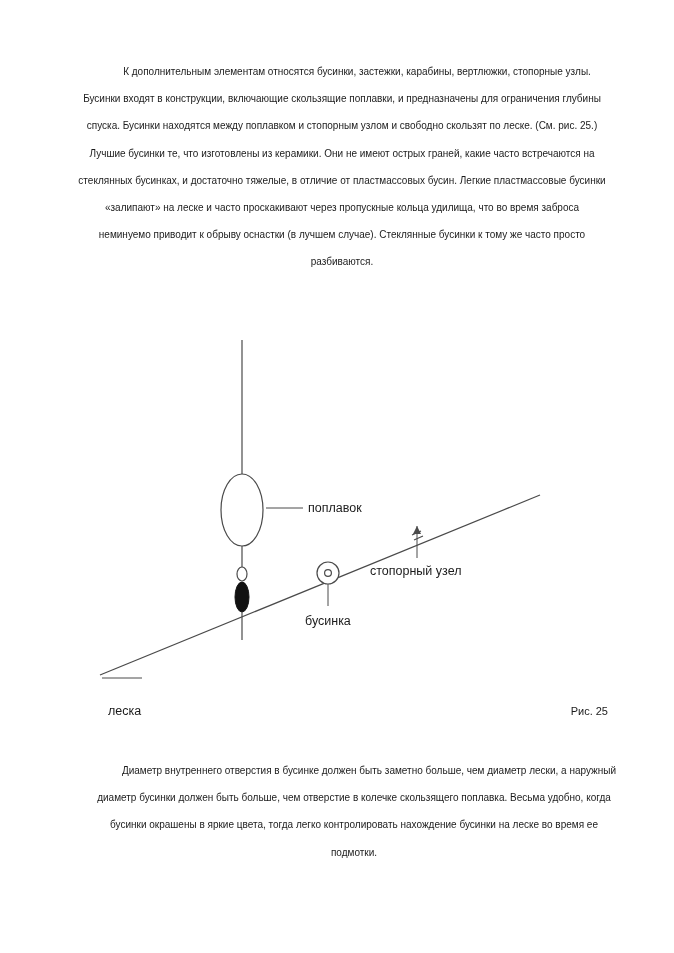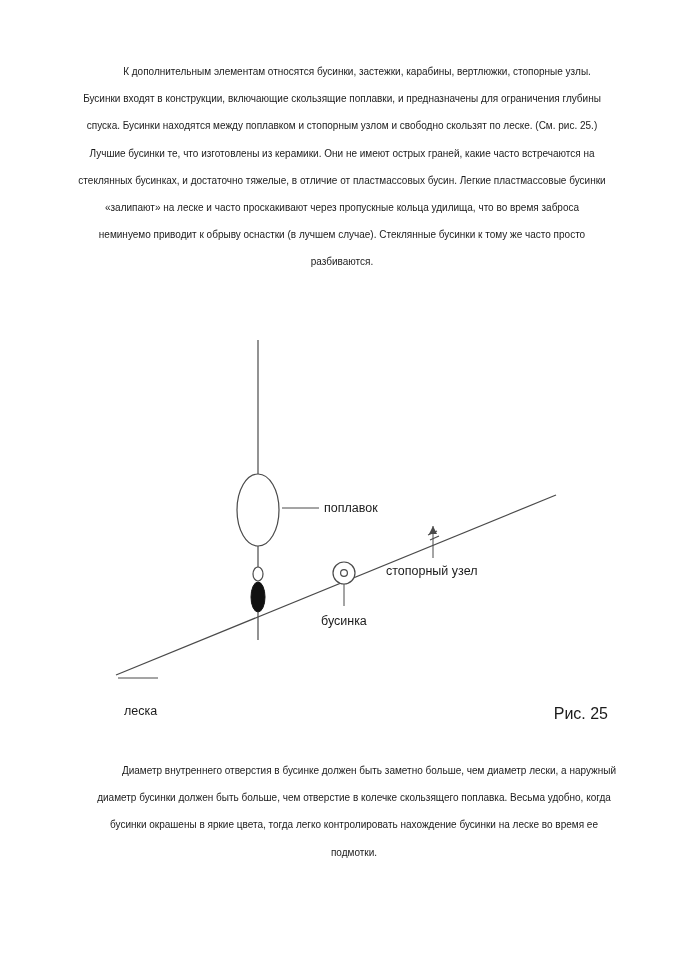--- a/index.html
+++ b/index.html
@@ -35,30 +35,30 @@
     text-indent: 30px;
   }
   #para-bottom {
     left: 90px;
     top: 757px;
     width: 528px;
     text-indent: 30px;
   }
   .figure {
     position: absolute;
-    left: 76px;
+    left: 60px;
     top: 330px;
     width: 560px;
     height: 400px;
   }
   .fig-caption {
     position: absolute;
     right: 66px;
     top: 705px;
-    font-size: 16px;
+    font-size: 11px;
     color: #1b1b1b;
   }
   .wm {
     position: absolute;
     left: 0;
     top: 855px;
     width: 674px;
     height: 98px;
     pointer-events: none;
   }

